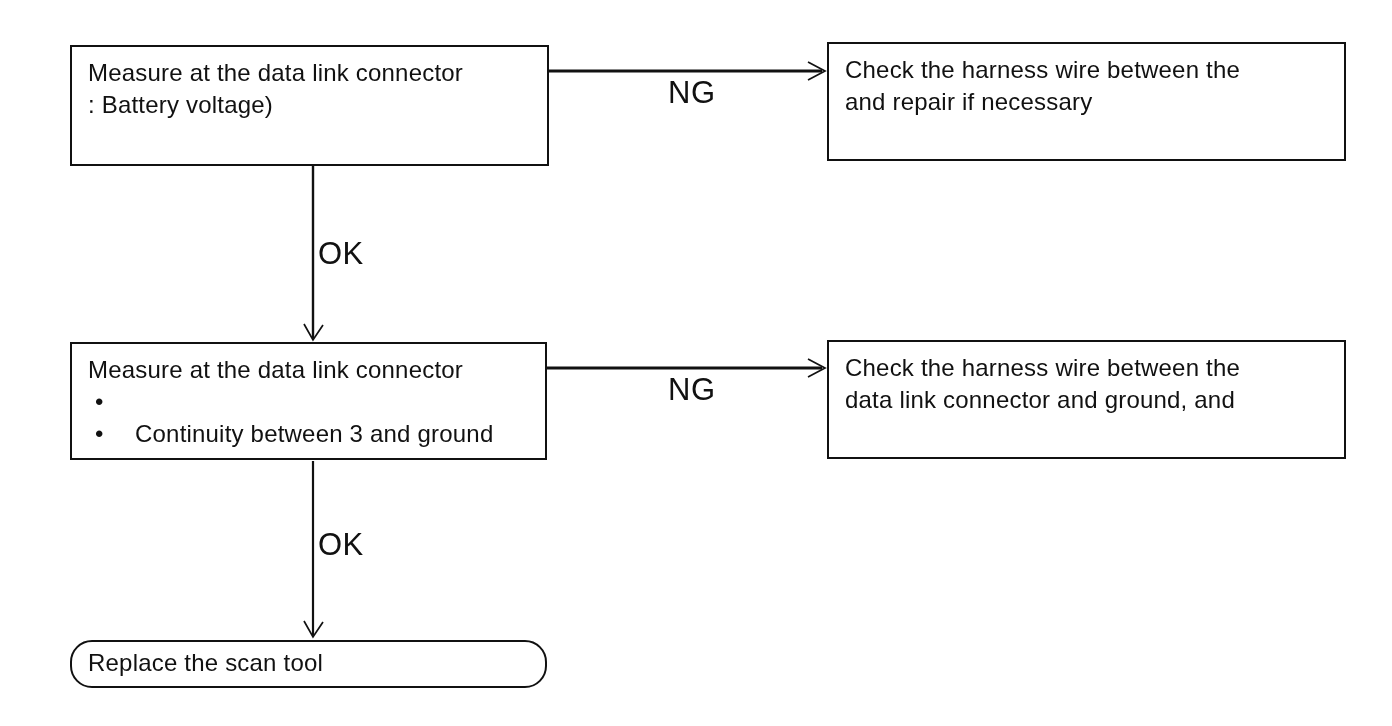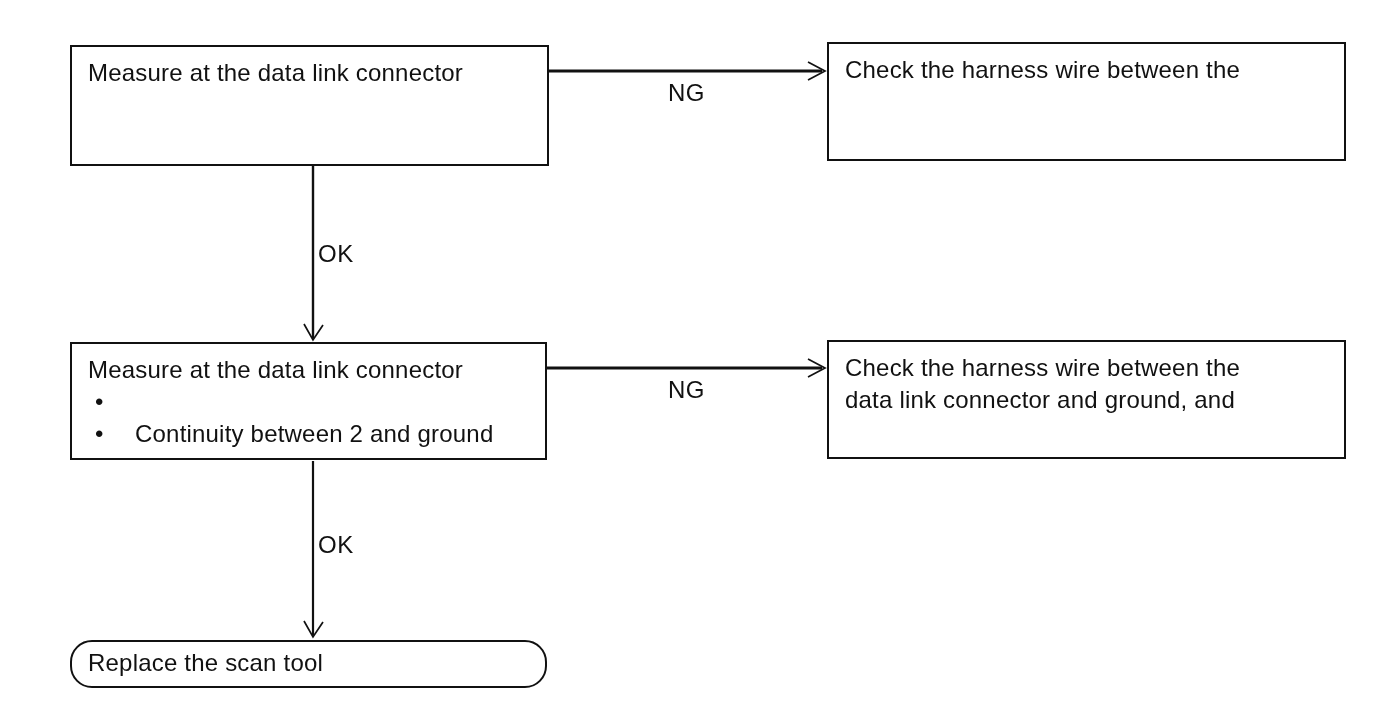--- a/index.html
+++ b/index.html
@@ -31,21 +31,21 @@
   .node-res2  { left: 827px; top: 340px; width: 519px; height: 119px; }
   .node-final { left: 70px;  top: 640px; width: 477px; height: 48px;
                 display: flex; align-items: center; padding-top: 0; padding-bottom: 2px; border-radius: 22px; }
 
   .bullet-row { display: flex; }
   .bullet-glyph { flex: 0 0 40px; padding-left: 7px; }
   .bullet-text { flex: 1 1 auto; }
 
   .edge-label {
     position: absolute;
-    font-size: 24px;
+    font-size: 31px;
     line-height: 27px;
     letter-spacing: 0.5px;
     background: #ffffff;
   }
   .label-ng-top    { left: 668px; top: 79px;  }
   .label-ok-top    { left: 318px; top: 240px; }
   .label-ng-middle { left: 668px; top: 376px; }
   .label-ok-bottom { left: 318px; top: 531px; }
 </style>
 </head>
@@ -65,34 +65,36 @@
       <line x1="547" y1="368" x2="822" y2="368" stroke-width="3"></line>
       <polyline points="808,359 825,368 808,377" stroke-width="1.7"></polyline>
 
       <line x1="313" y1="461" x2="313" y2="635" stroke-width="2.2"></line>
       <polyline points="304,621 313,637 323,622" stroke-width="1.7"></polyline>
     </g>
   </svg>
 
   <div class="node node-step1">
     <div>Measure at the data link connector</div>
+    <div>: Battery voltage)</div>
   </div>
 
   <div class="node node-res1">
     <div>Check the harness wire between the</div>
+    <div>and repair if necessary</div>
   </div>
 
   <div class="node node-step2">
     <div>Measure at the data link connector</div>
     <div class="bullet-row">
       <span class="bullet-glyph">•</span>
     </div>
     <div class="bullet-row">
       <span class="bullet-glyph">•</span>
-      <span class="bullet-text">Continuity between 2 and ground</span>
+      <span class="bullet-text">Continuity between 3 and ground</span>
     </div>
   </div>
 
   <div class="node node-res2">
     <div>Check the harness wire between the</div>
     <div>data link connector and ground, and</div>
   </div>
 
   <div class="node node-final">
     <div>Replace the scan tool</div>

